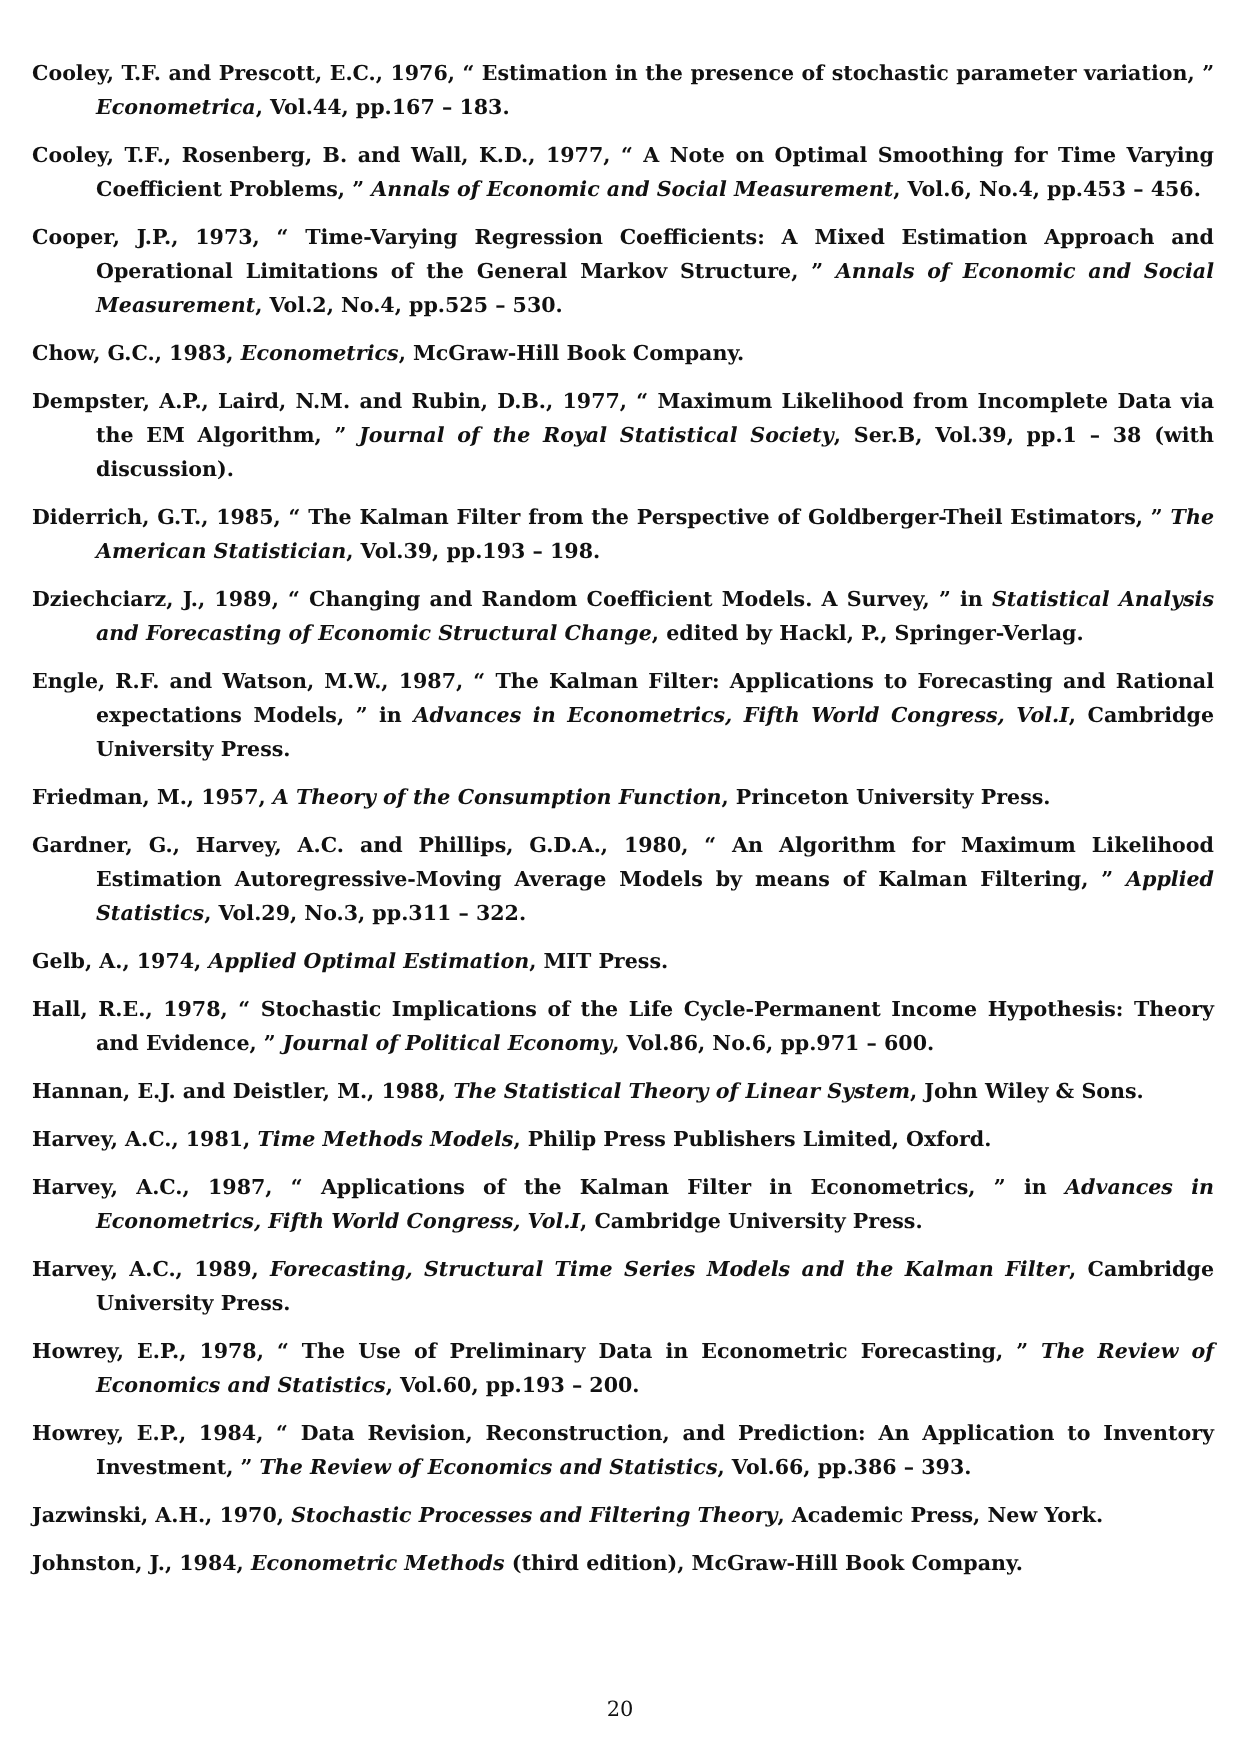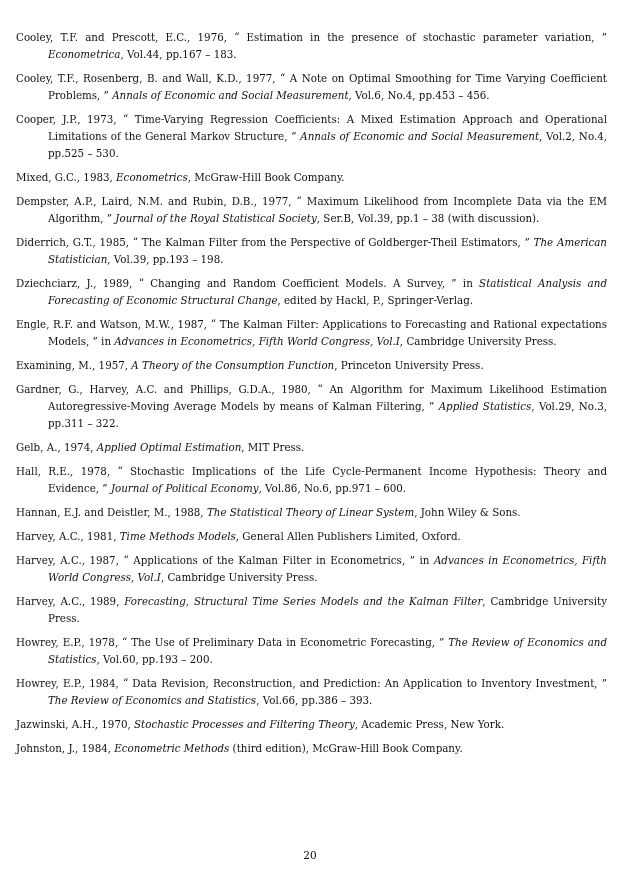--- a/index.html
+++ b/index.html
@@ -8,45 +8,46 @@
     font-family: "DejaVu Serif", "Liberation Serif", serif;
     color: #111; 
   }
   .refs {
     position: absolute; left: 16px; top: 29px; width: 591px;
     font-size: 10.3px; line-height: 16.9px;
   }
   .ref {
     padding-left: 32px; text-indent: -32px; margin: 0 0 7.2px 0;
     text-align: justify;
+    font-weight: bold;
   }
   .ref i { font-style: italic; }
   .page-number {
     position: absolute; top: 849px; left: 0; width: 620px; text-align: center;
     font-size: 10.5px;
   }
 </style>
 </head>
 <body>
 
 <div class="refs">
   <p class="ref"><span>Cooley, T.F. and Prescott, E.C., 1976, “ Estimation in the presence of stochastic parameter variation, ” </span><i>Econometrica</i><span>, Vol.44, pp.167 – 183.</span></p>
   <p class="ref"><span>Cooley, T.F., Rosenberg, B. and Wall, K.D., 1977, “ A Note on Optimal Smoothing for Time Varying Coefficient Problems, ” </span><i>Annals of Economic and Social Measurement</i><span>, Vol.6, No.4, pp.453 – 456.</span></p>
   <p class="ref"><span>Cooper, J.P., 1973, “ Time-Varying Regression Coefficients: A Mixed Estimation Approach and Operational Limitations of the General Markov Structure, ” </span><i>Annals of Economic and Social Measurement</i><span>, Vol.2, No.4, pp.525 – 530.</span></p>
-  <p class="ref"><span>Mixed, G.C., 1983, </span><i>Econometrics</i><span>, McGraw-Hill Book Company.</span></p>
+  <p class="ref"><span>Chow, G.C., 1983, </span><i>Econometrics</i><span>, McGraw-Hill Book Company.</span></p>
   <p class="ref"><span>Dempster, A.P., Laird, N.M. and Rubin, D.B., 1977, “ Maximum Likelihood from Incomplete Data via the EM Algorithm, ” </span><i>Journal of the Royal Statistical Society</i><span>, Ser.B, Vol.39, pp.1 – 38 (with discussion).</span></p>
   <p class="ref"><span>Diderrich, G.T., 1985, “ The Kalman Filter from the Perspective of Goldberger-Theil Estimators, ” </span><i>The American Statistician</i><span>, Vol.39, pp.193 – 198.</span></p>
   <p class="ref"><span>Dziechciarz, J., 1989, “ Changing and Random Coefficient Models.  A Survey, ” in </span><i>Statistical Analysis and Forecasting of Economic Structural Change</i><span>, edited by Hackl, P., Springer-Verlag.</span></p>
   <p class="ref"><span>Engle, R.F. and Watson, M.W., 1987, “ The Kalman Filter: Applications to Forecasting and Rational expectations Models, ” in </span><i>Advances in Econometrics, Fifth World Congress, Vol.I</i><span>, Cambridge University Press.</span></p>
-  <p class="ref"><span>Examining, M., 1957, </span><i>A Theory of the Consumption Function</i><span>, Princeton University Press.</span></p>
+  <p class="ref"><span>Friedman, M., 1957, </span><i>A Theory of the Consumption Function</i><span>, Princeton University Press.</span></p>
   <p class="ref"><span>Gardner, G.,  Harvey, A.C.  and  Phillips, G.D.A.,  1980,  “ An Algorithm for Maximum Likelihood Estimation Autoregressive-Moving Average Models by means of Kalman Filtering, ” </span><i>Applied Statistics</i><span>, Vol.29, No.3, pp.311 – 322.</span></p>
   <p class="ref"><span>Gelb, A., 1974, </span><i>Applied Optimal Estimation</i><span>, MIT Press.</span></p>
   <p class="ref"><span>Hall, R.E., 1978, “ Stochastic Implications of the Life Cycle-Permanent Income Hypothesis: Theory and Evidence, ” </span><i>Journal of Political Economy</i><span>, Vol.86, No.6, pp.971 – 600.</span></p>
   <p class="ref"><span>Hannan, E.J. and Deistler, M., 1988, </span><i>The Statistical Theory of Linear System</i><span>, John Wiley &amp; Sons.</span></p>
-  <p class="ref"><span>Harvey, A.C., 1981, </span><i>Time Methods Models</i><span>, General Allen Publishers Limited, Oxford.</span></p>
+  <p class="ref"><span>Harvey, A.C., 1981, </span><i>Time Methods Models</i><span>, Philip Press Publishers Limited, Oxford.</span></p>
   <p class="ref"><span>Harvey, A.C., 1987, “ Applications of the Kalman Filter in Econometrics, ” in </span><i>Advances in Econometrics, Fifth World Congress, Vol.I</i><span>, Cambridge University Press.</span></p>
   <p class="ref"><span>Harvey, A.C., 1989, </span><i>Forecasting, Structural Time Series Models and the Kalman Filter</i><span>, Cambridge University Press.</span></p>
   <p class="ref"><span>Howrey, E.P., 1978, “ The Use of Preliminary Data in Econometric Forecasting, ” </span><i>The Review of Economics and Statistics</i><span>, Vol.60, pp.193 – 200.</span></p>
   <p class="ref"><span>Howrey, E.P., 1984, “ Data Revision, Reconstruction, and Prediction: An Application to Inventory Investment, ” </span><i>The Review of Economics and Statistics</i><span>, Vol.66, pp.386 – 393.</span></p>
   <p class="ref"><span>Jazwinski, A.H., 1970, </span><i>Stochastic Processes and Filtering Theory</i><span>, Academic Press, New York.</span></p>
   <p class="ref"><span>Johnston, J., 1984, </span><i>Econometric Methods</i><span> (third edition), McGraw-Hill Book Company.</span></p>
 </div>
 
 <div class="page-number">20</div>
 

